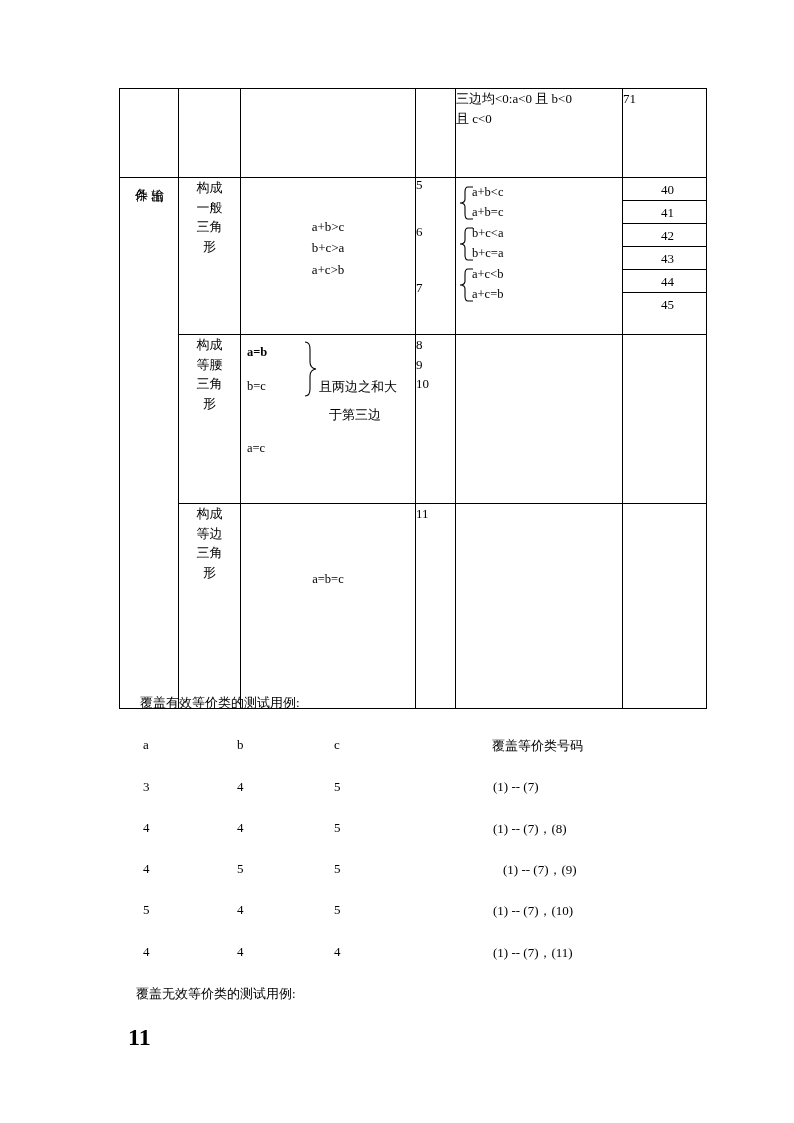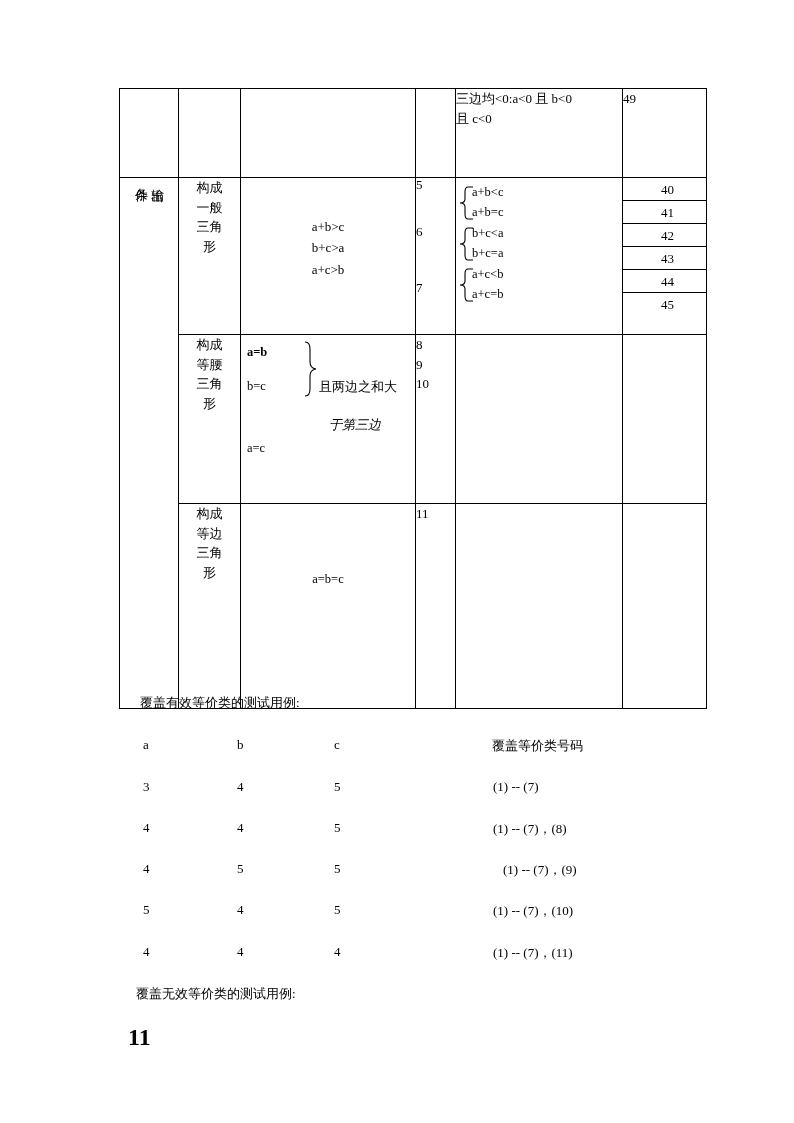--- a/index.html
+++ b/index.html
@@ -203,21 +203,21 @@
 
       <tr>
         <td style="height:88px;"></td>
         <td></td>
         <td></td>
         <td></td>
         <td class="negcond">
           <div>三边均&lt;0:a&lt;0 且 b&lt;0</div>
           <div>且 c&lt;0</div>
         </td>
-        <td class="idcell">49</td>
+        <td class="idcell">71</td>
       </tr>
 
       <tr>
         <td rowspan="3">
           <div class="vert-wrap">
             <div class="vert-text">条件</div>
             <div class="vert-text">输出</div>
           </div>
         </td>
         <td class="kind">
@@ -305,21 +305,21 @@
             <div class="lab" style="top:42px;">b=c</div>
             <div class="lab" style="top:104px;">a=c</div>
 
             <span class="bigbrace">
               <svg width="16" height="56" viewBox="0 0 16 56">
                 <path d="M2 1 Q7 1 7 8 V21 Q7 27 13 28 Q7 29 7 35 V48 Q7 55 2 55" fill="none" stroke="#000" stroke-width="1.1"></path>
               </svg>
             </span>
 
             <div class="txt" style="top:42px;">且两边之和大</div>
-            <div class="txt" style="top:80px; left:88px;font-style:italic;">于第三边</div>
+            <div class="txt" style="top:70px; left:88px;">于第三边</div>
           </div>
         </td>
         <td class="numcol-plain">
           <div>8</div>
           <div>9</div>
           <div>10</div>
         </td>
         <td></td>
         <td></td>
       </tr>

